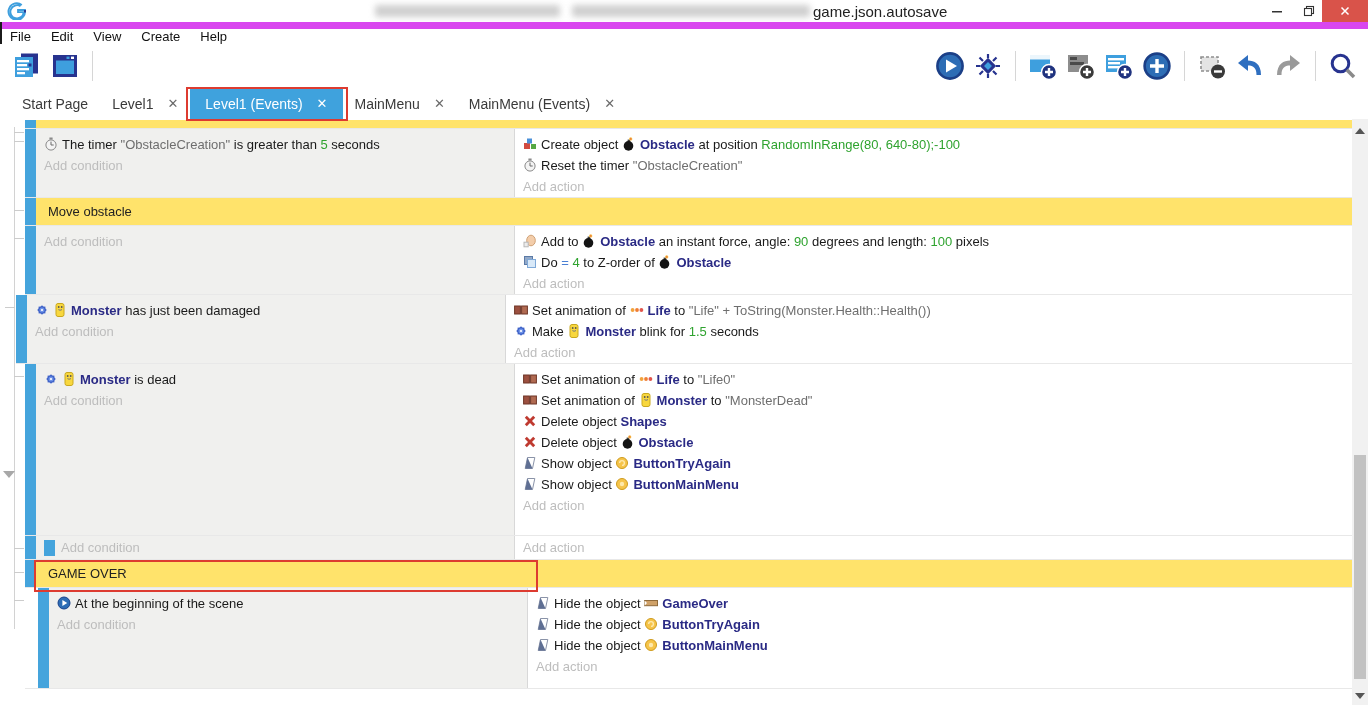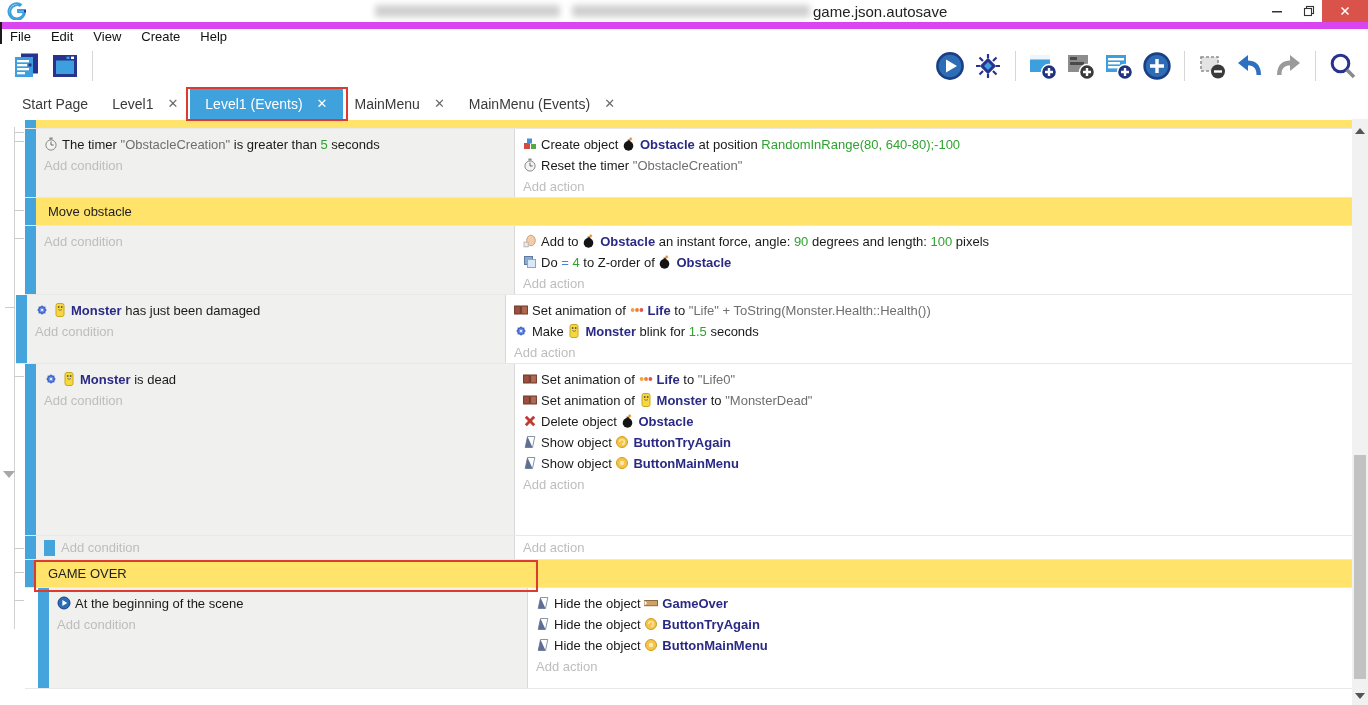--- a/index.html
+++ b/index.html
@@ -344,20 +344,23 @@
               <rect x="0.6" y="3" width="5.8" height="8" fill="#9c5040" stroke="#6e3526"></rect>
               <rect x="7.6" y="3" width="5.8" height="8" fill="#b06a52" stroke="#6e3526"></rect>
             </svg></span><span class="seg c-k">Set animation of </span><span class="icon"><svg viewBox="0 0 14 14">
               <rect x="3" y="0.5" width="8" height="13" rx="2" fill="#f8d73e" stroke="#c9a81f"></rect>
               <circle cx="5.7" cy="4" r="0.9" fill="#555"></circle>
               <circle cx="8.7" cy="4" r="0.9" fill="#555"></circle>
               <path d="M5.4 6.6 Q7 7.9 9 6.6" stroke="#777" fill="none"></path>
             </svg></span><span class="seg c-o">Monster</span><span class="seg c-k"> to </span><span class="seg c-s">"MonsterDead"</span></div>
         <div class="line"><span class="icon"><svg viewBox="0 0 14 14">
               <path d="M1.8 3.8 L3.8 1.8 L7 5 L10.2 1.8 L12.2 3.8 L9 7 L12.2 10.2 L10.2 12.2 L7 9 L3.8 12.2 L1.8 10.2 L5 7 Z" fill="#bf3a30"></path>
+            </svg></span><span class="seg c-k">Delete object </span><span class="seg c-o">Shapes</span></div>
+        <div class="line"><span class="icon"><svg viewBox="0 0 14 14">
+              <path d="M1.8 3.8 L3.8 1.8 L7 5 L10.2 1.8 L12.2 3.8 L9 7 L12.2 10.2 L10.2 12.2 L7 9 L3.8 12.2 L1.8 10.2 L5 7 Z" fill="#bf3a30"></path>
             </svg></span><span class="seg c-k">Delete object </span><span class="icon"><svg viewBox="0 0 14 14">
               <rect x="5.6" y="2.6" width="2.6" height="2.4" fill="#3a3a3a"></rect>
               <circle cx="6.5" cy="8.9" r="4.8" fill="#141414"></circle>
               <circle cx="8.7" cy="1.9" r="1.6" fill="#f6b93d"></circle>
               <circle cx="8.7" cy="1.9" r="0.7" fill="#e2574c"></circle>
             </svg></span><span class="seg c-o">Obstacle</span></div>
         <div class="line"><span class="icon"><svg viewBox="0 0 14 14">
               <path d="M4.5 1.5 L11.8 1.5 L9.5 12.5 L2.2 12.5 Z" fill="#fff" stroke="#8a93a8"></path>
               <path d="M4.5 1.5 L2.2 12.5 L9.5 12.5 Z" fill="#5f6f93"></path>
             </svg></span><span class="seg c-k">Show object </span><span class="icon"><svg viewBox="0 0 14 14">

